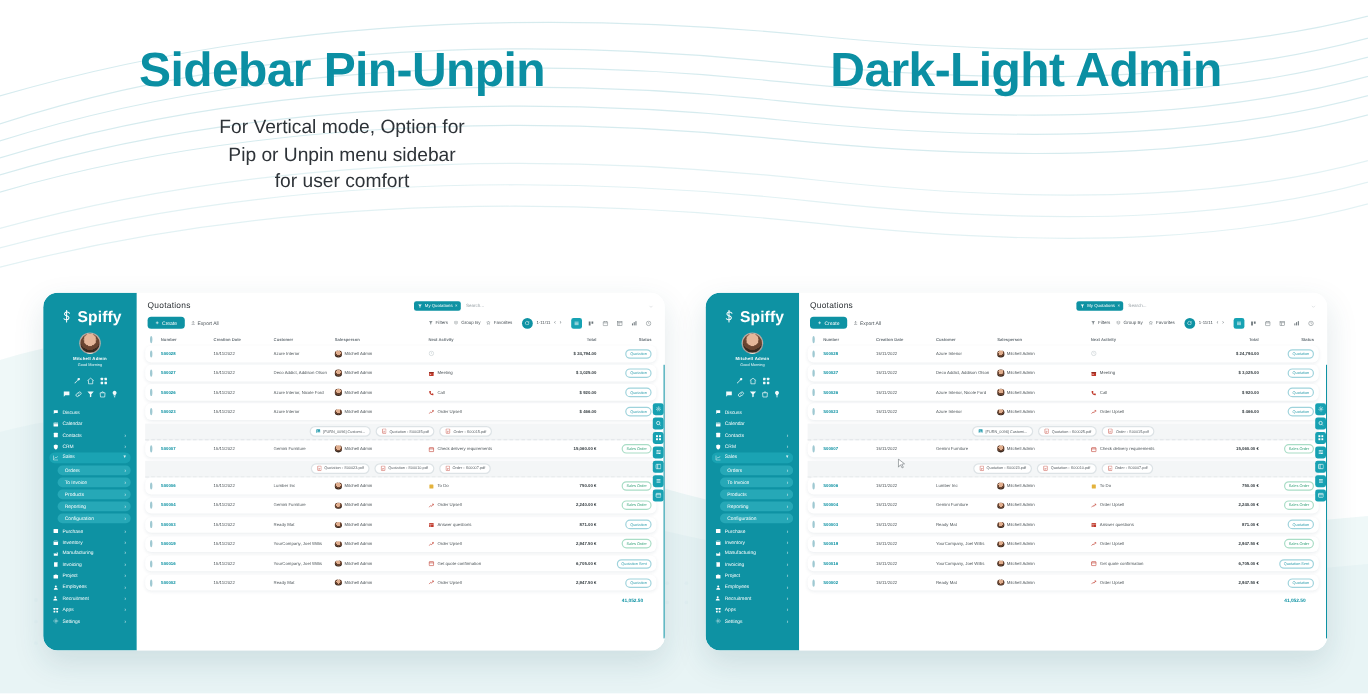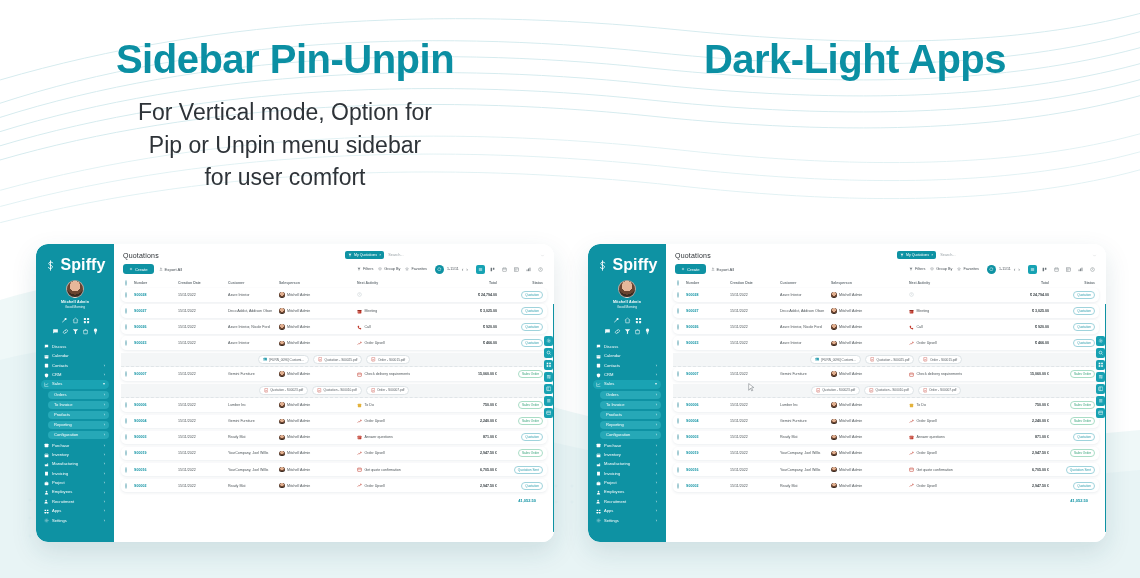--- a/index.html
+++ b/index.html
@@ -20,21 +20,21 @@
   .head-title {
     color: #0b8fa3;
     font-size: 40px;
     font-weight: bold;
     letter-spacing: -0.5px;
     line-height: 1.15;
   }
   .head-sub {
     margin-top: 14px;
     color: #2e3338;
-    font-size: 23px;
+    font-size: 16px;
     line-height: 1.42;
     font-weight: 400;
   }
 
   
   .mocks { position: absolute; top: 244px; left: 0; width: 1140px; height: 300px; }
   .mock {
     position: absolute;
     width: 518px;
     height: 298px;
@@ -54,21 +54,21 @@
     flex: 0 0 78px;
     padding: 8px 5px 4px 5px;
     display: flex;
     flex-direction: column;
     border-radius: 12px 0 0 12px;
   }
   .mock-right .app-sidebar { border-radius: 12px 0 0 12px; }
 
   .brand { display: flex; align-items: center; justify-content: center; gap: 3px; padding: 4px 0 6px; }
   .brand-mark { width: 13px; height: 13px; flex: 0 0 13px; }
-  .brand-name { font-size: 16px; font-weight: bold; letter-spacing: 0.1px; }
+  .brand-name { font-size: 13px; font-weight: bold; letter-spacing: 0.1px; }
 
   .profile { text-align: center; padding-bottom: 4px; }
   .avatar {
     width: 18px; height: 18px; border-radius: 50%;
     margin: 0 auto 2px;
     background: radial-gradient(circle at 50% 32%, #e6b79a 0 38%, #6a4430 39% 62%, #3a2a20 63% 100%);
     border: 1px solid rgba(255,255,255,.55);
   }
   .uname { font-size: 3.6px; font-weight: bold; letter-spacing: .2px; line-height: 1.5; }
   .ugreet { font-size: 3.2px; opacity: .92; line-height: 1.5; }
@@ -238,21 +238,21 @@
 <div class="stage">
 
   <div class="headings">
     <div class="head-col">
       <div class="head-title">Sidebar Pin-Unpin</div>
       <div class="head-sub" style="white-space:pre-line">For Vertical mode, Option for
 Pip or Unpin menu sidebar
 for user comfort</div>
     </div>
     <div class="head-col">
-      <div class="head-title">Dark-Light Apps</div>
+      <div class="head-title">Dark-Light Admin</div>
     </div>
   </div>
 
   <div class="mocks">
     <div class="mock mock-left" id="mock-left">
   <div class="app-sidebar">
     <div class="brand">
       <svg class="brand-mark" viewBox="0 0 24 24" fill="none" stroke="#ffffff" stroke-width="1.6" stroke-linecap="round">
         <path d="M16.5 7.5c-1.6-2.4-5.6-2.6-7.2-.4-1.5 2 .5 3.7 2.6 4.3 2.4.7 4.6 1.9 3.4 4.3-1.3 2.5-5.6 2.5-7.3.2"></path>
         <path d="M12 3.2v17.6"></path>

